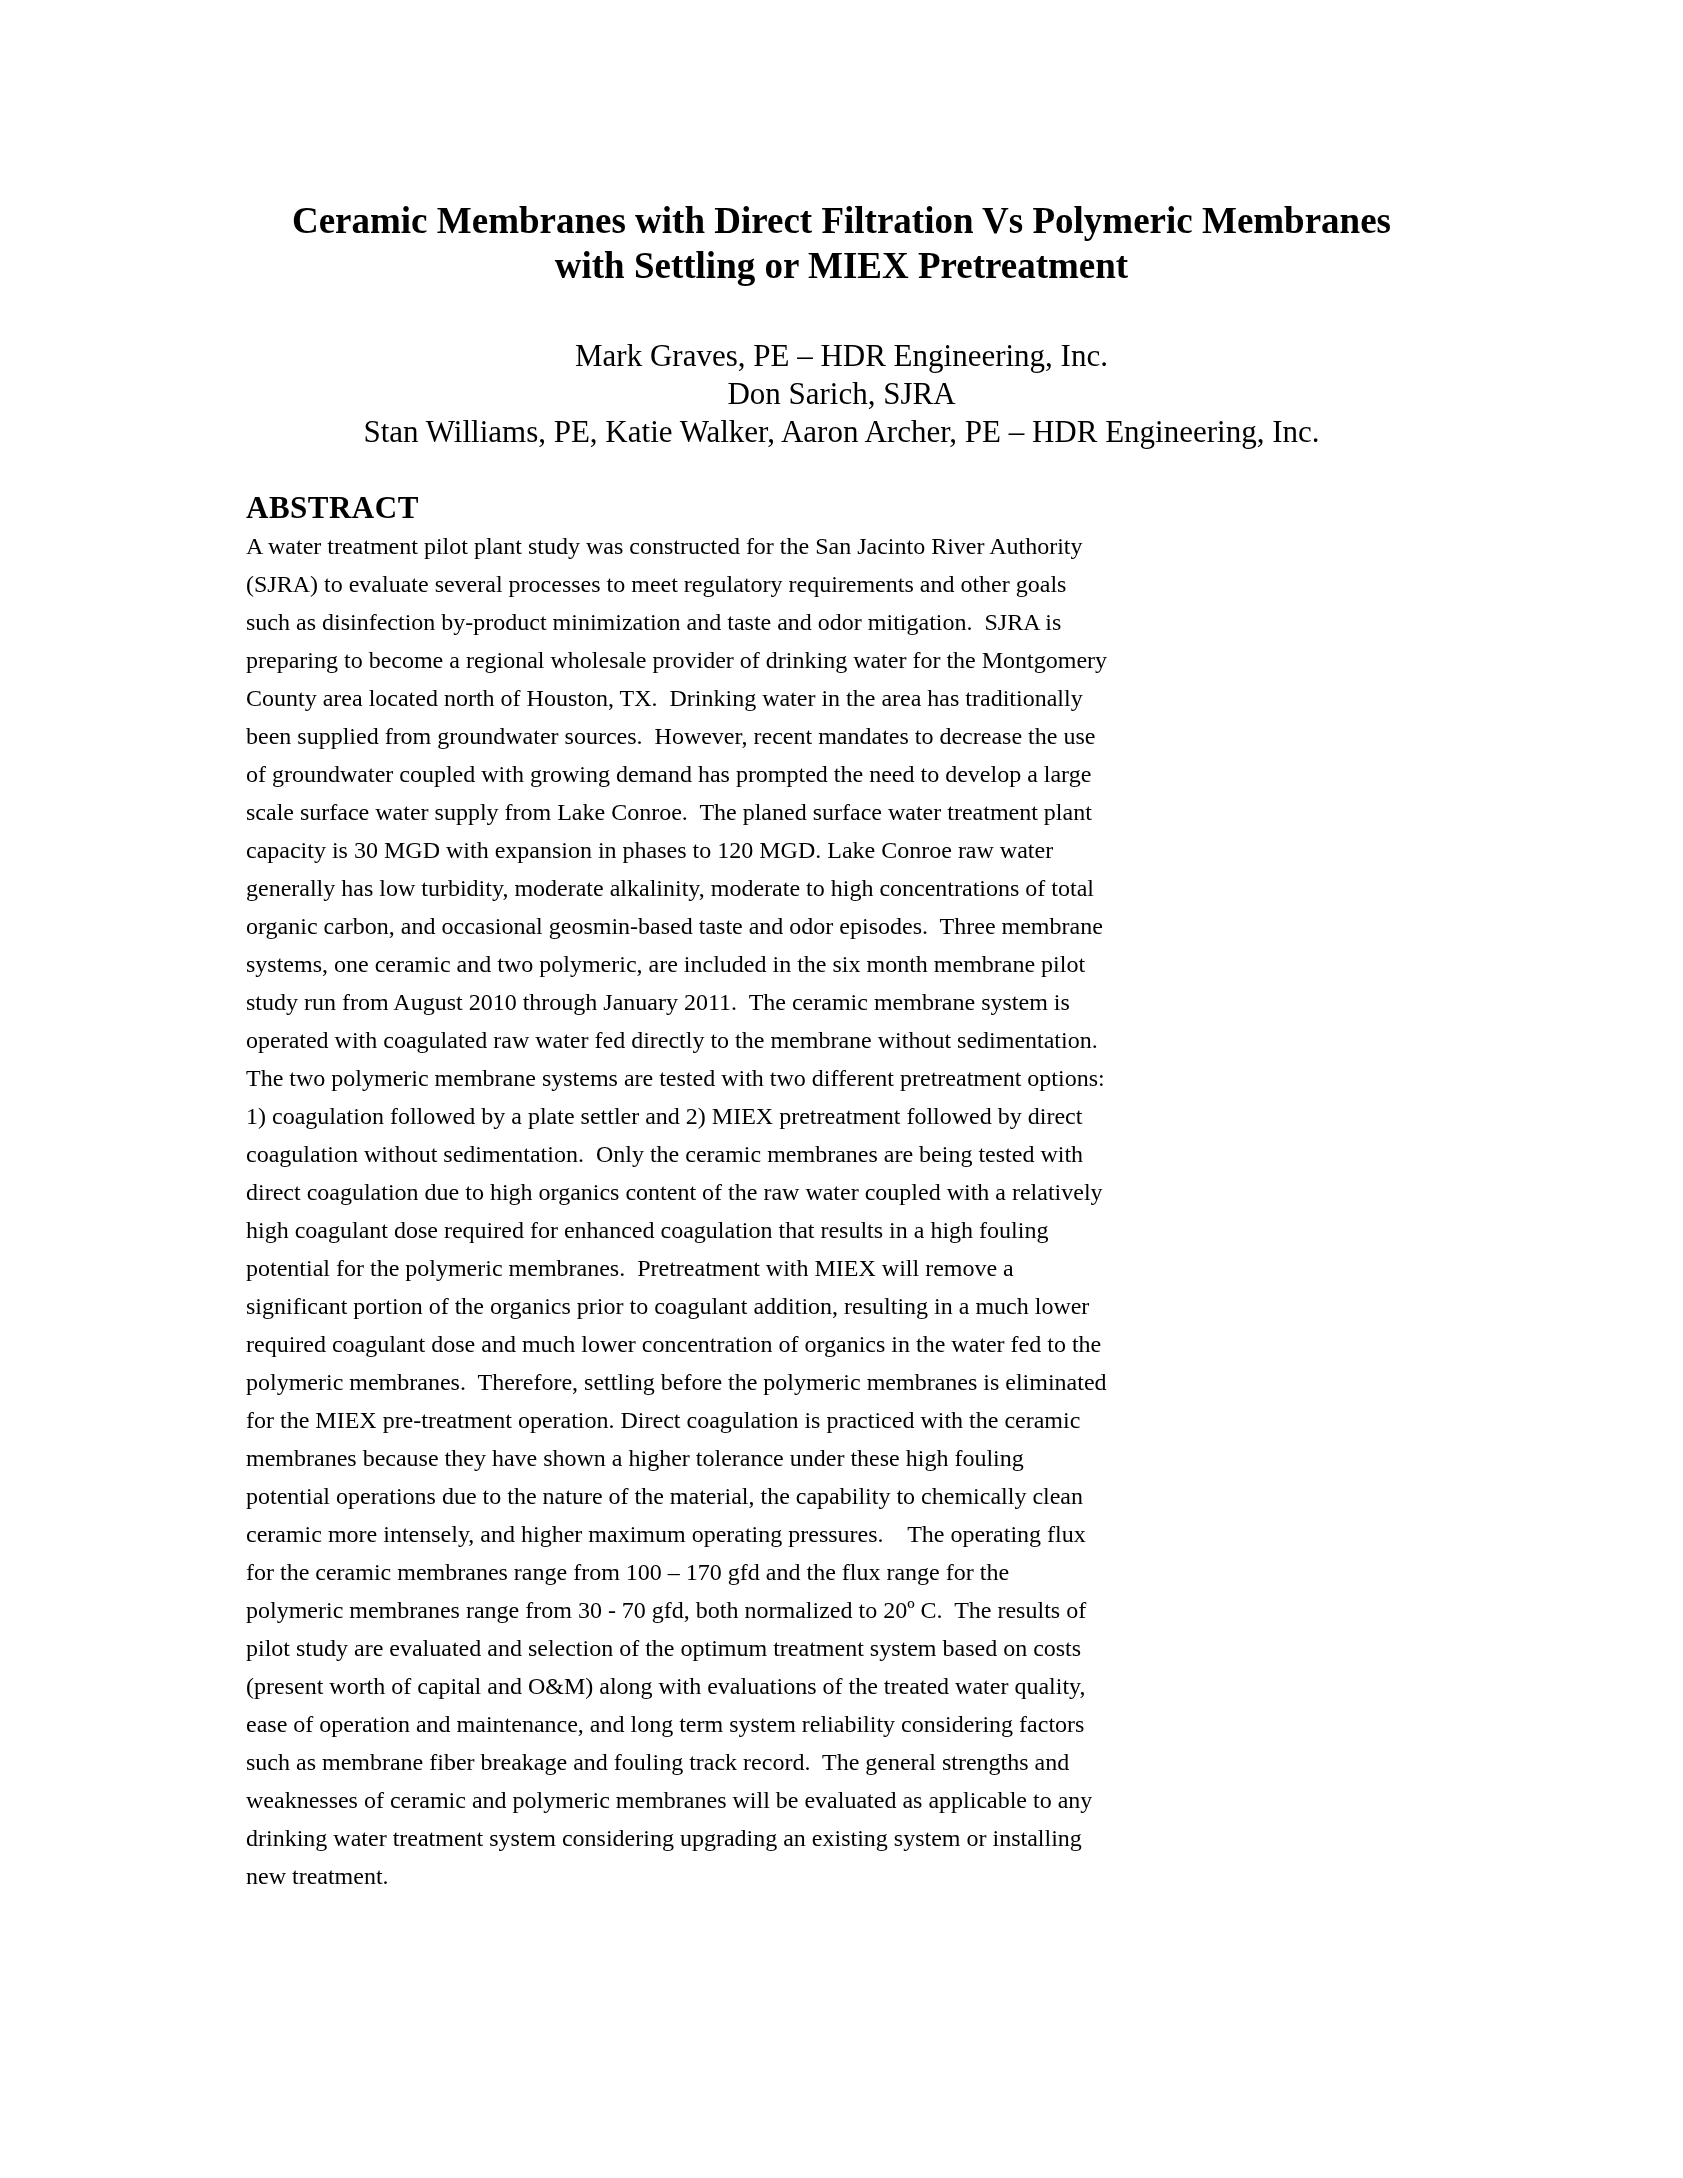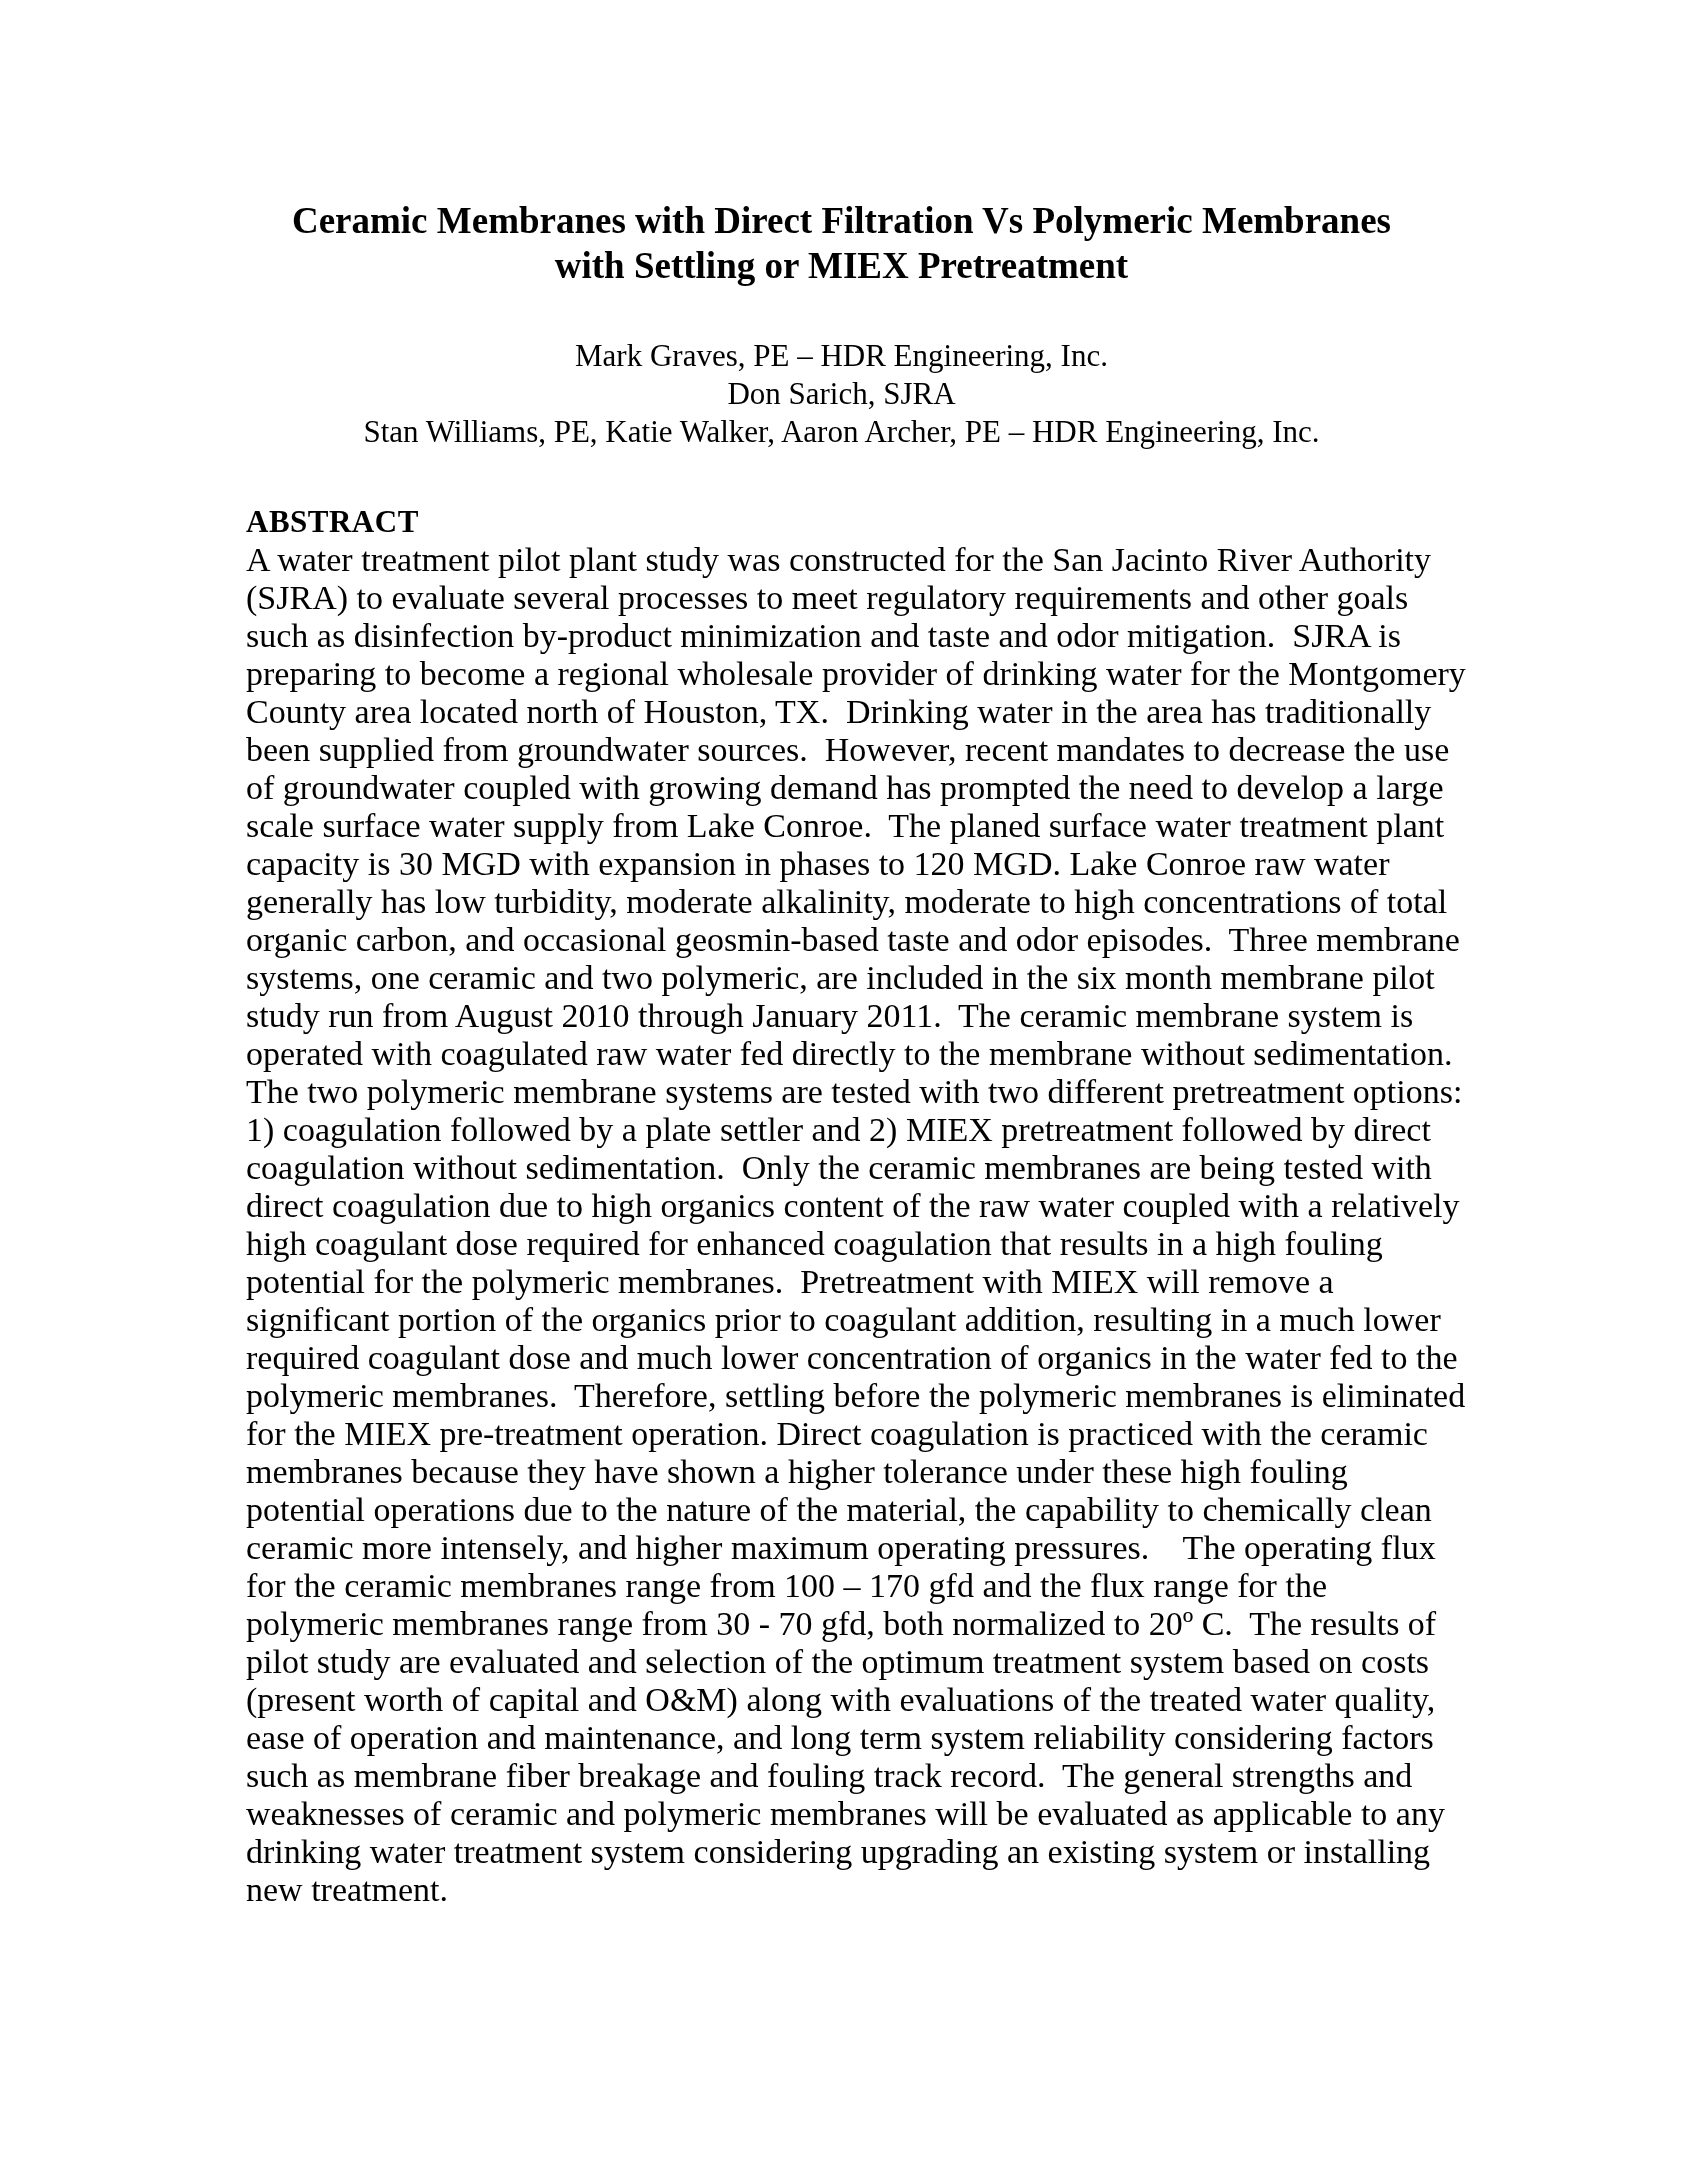--- a/index.html
+++ b/index.html
@@ -27,28 +27,28 @@
     white-space: pre-line;
   }
   .authors-block {
     margin-top: 49px;
     text-align: center;
     font-size: 31px;
     line-height: 38px;
     white-space: pre-line;
   }
   .abstract-heading {
-    margin-top: 52px;
+    margin-top: 38px;
     font-weight: bold;
     font-size: 31px;
     line-height: 38px;
     letter-spacing: 0.5px;
   }
   .abstract-body {
-    font-size: 34px;
+    font-size: 24px;
     line-height: 38px;
     white-space: pre; 
   }
 </style>
 </head>
 <body>
 
 <div class="page">
   <div class="paper-title">Ceramic Membranes with Direct Filtration Vs Polymeric Membranes
 with Settling or MIEX Pretreatment</div>

